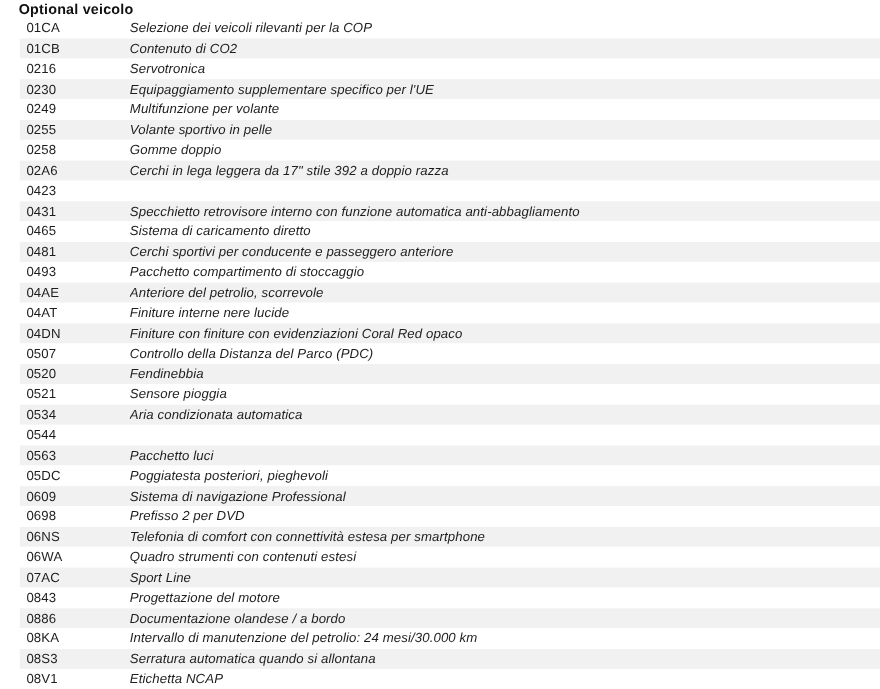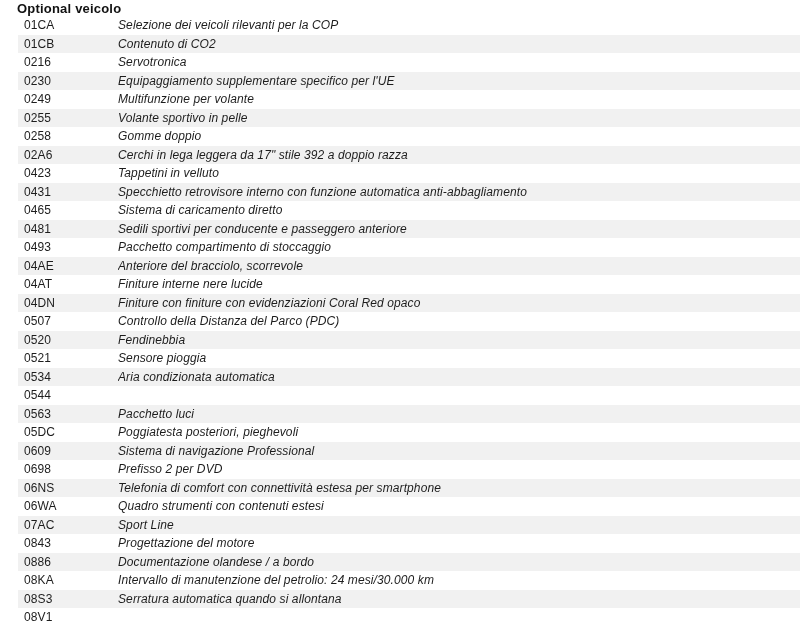--- a/index.html
+++ b/index.html
@@ -91,41 +91,40 @@
       <div class="row">
         <span class="code">0258</span>
         <span class="desc">Gomme doppio</span>
       </div>
       <div class="row">
         <span class="code">02A6</span>
         <span class="desc">Cerchi in lega leggera da 17" stile 392 a doppio razza</span>
       </div>
       <div class="row">
         <span class="code">0423</span>
-        <span class="desc">Tappetini in velluto</span>
       </div>
       <div class="row">
         <span class="code">0431</span>
         <span class="desc">Specchietto retrovisore interno con funzione automatica anti-abbagliamento</span>
       </div>
       <div class="row">
         <span class="code">0465</span>
         <span class="desc">Sistema di caricamento diretto</span>
       </div>
       <div class="row">
         <span class="code">0481</span>
-        <span class="desc">Sedili sportivi per conducente e passeggero anteriore</span>
+        <span class="desc">Cerchi sportivi per conducente e passeggero anteriore</span>
       </div>
       <div class="row">
         <span class="code">0493</span>
         <span class="desc">Pacchetto compartimento di stoccaggio</span>
       </div>
       <div class="row">
         <span class="code">04AE</span>
-        <span class="desc">Anteriore del bracciolo, scorrevole</span>
+        <span class="desc">Anteriore del petrolio, scorrevole</span>
       </div>
       <div class="row">
         <span class="code">04AT</span>
         <span class="desc">Finiture interne nere lucide</span>
       </div>
       <div class="row">
         <span class="code">04DN</span>
         <span class="desc">Finiture con finiture con evidenziazioni Coral Red opaco</span>
       </div>
       <div class="row">
@@ -186,15 +185,16 @@
       <div class="row">
         <span class="code">08KA</span>
         <span class="desc">Intervallo di manutenzione del petrolio: 24 mesi/30.000 km</span>
       </div>
       <div class="row">
         <span class="code">08S3</span>
         <span class="desc">Serratura automatica quando si allontana</span>
       </div>
       <div class="row">
         <span class="code">08V1</span>
+        <span class="desc">Etichetta NCAP</span>
       </div>
     </div>
 </div>
 
 </body></html>

